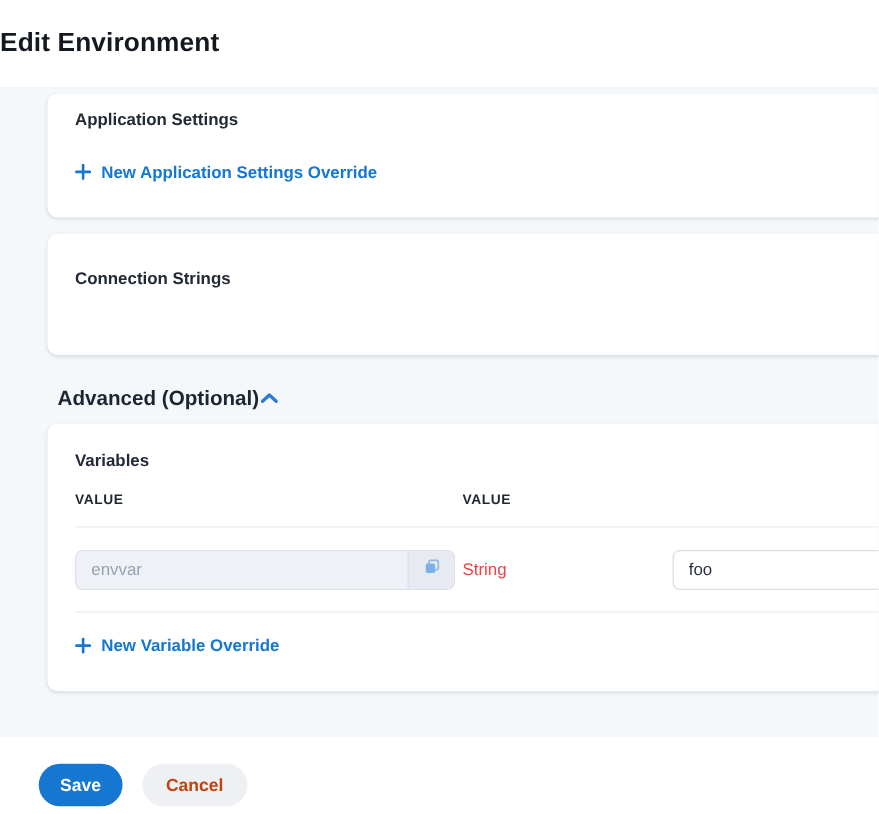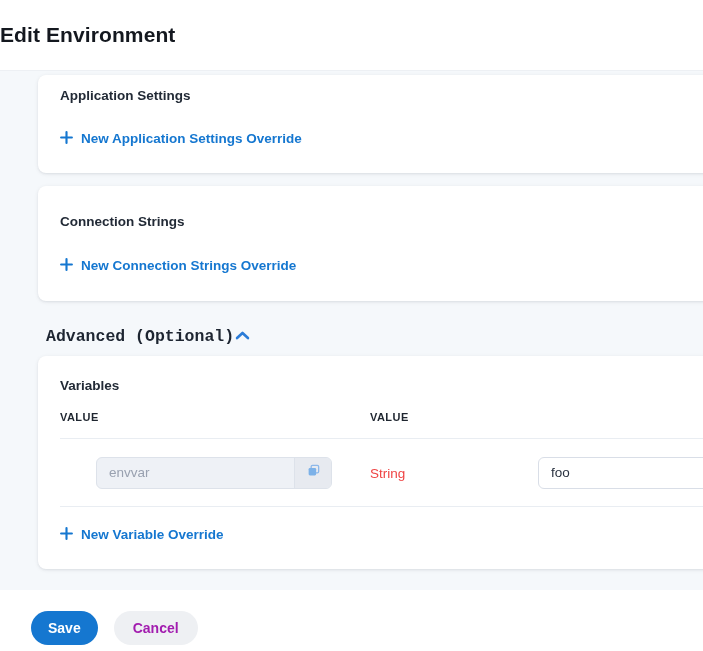--- a/index.html
+++ b/index.html
@@ -17,64 +17,64 @@
   .card { background:#fff; border-radius:8px; margin-right:-34px;
           box-shadow:0 1px 2px rgba(16,24,40,.05), 0 1px 4px rgba(16,24,40,.08); }
 
   .card-app  { padding:13px 24px 25px 22px; margin-bottom:13px; }
   .card-conn { padding:28px 24px 26px 22px; }
 
   .card-title { font-size:13.5px; font-weight:bold; color:#222a36; }
   .card-app .card-title  { margin-bottom:27px; }
   .card-conn .card-title { margin-bottom:28px; }
 
-  .add-link { display:inline-flex; align-items:flex-start; gap:8px; cursor:pointer;
+  .add-link { display:inline-flex; align-items:center; gap:8px; cursor:pointer;
               color:#1577d0; font-size:13.5px; font-weight:bold; }
   .add-link svg { display:block; }
 
   
   .advanced-heading { margin:26px 0 10px 8px; display:flex; align-items:center; gap:1px;
-                      font-size:16.5px; font-weight:bold; color:#1d2531; cursor:pointer;font-family:Liberation Mono, monospace; }
+                      font-size:16.5px; font-weight:bold; color:#1d2531; cursor:pointer; }
 
   
   .card-vars { padding:22px 0 25px 0; }
   .vars-title { padding-left:22px; margin-bottom:18px; }
 
   .table-head { display:flex; padding:0 0 15px 0; margin-left:22px;
                 border-bottom:1px solid #e9edf2;
                 font-size:11px; font-weight:bold; color:#1f2630; letter-spacing:.45px; }
   .col-name  { width:310px; }
   .col-type  { width:168px; }
   .col-value { flex:1; }
 
   .table-row { display:flex; align-items:center; height:68px; margin-left:22px;
                border-bottom:1px solid #e9edf2; }
 
-  .name-group { width:236px; height:32px; display:flex; align-items:stretch;
-                background:#eef1f6; border:1px solid #dde2ea; border-radius:6px; overflow:hidden;margin-left:36px; }
+  .name-group { width:304px; height:32px; display:flex; align-items:stretch;
+                background:#eef1f6; border:1px solid #dde2ea; border-radius:6px; overflow:hidden; }
   .name-input { flex:1; min-width:0; border:none; outline:none; background:transparent;
                 padding:0 12px; font-family:inherit; font-size:13.5px; color:#99a1b0; }
   .copy-btn   { width:37px; background:#e7eaf0; border-left:1px solid #dde2ea;
                 display:flex; align-items:center; justify-content:center; cursor:pointer; }
 
   .type-text  { font-size:13.5px; color:#ef4444; }
 
   .value-input { width:193px; height:32px; background:#fff; border:1px solid #d9dee7;
                  border-radius:6px; outline:none; padding:0 12px;
                  font-family:inherit; font-size:13.5px; color:#2a3240; }
 
   .vars-link-row { padding:19px 0 0 22px; }
 
   
   .page-footer { height:61px; background:#fff; display:flex; align-items:flex-start;
                  gap:16px; padding:21px 0 0 31px; }
   .btn { height:34px; border:none; border-radius:17px; font-family:inherit;
          font-size:14px; font-weight:bold; cursor:pointer; }
   .btn-save   { background:#1577d0; color:#fff; padding:0 17px; }
-  .btn-cancel { background:#eef0f3; color:#a21caf; padding:0 19px; }
+  .btn-cancel { background:#eef0f3; color:#c2410c; padding:0 19px; }
 </style>
 </head>
 <body>
 
 <div class="page-header">
   <div class="page-title">Edit Environment</div>
 </div>
 
 <div class="content">
 
@@ -85,28 +85,20 @@
         <svg width="13" height="13" viewBox="0 0 14 14">
             <path d="M7 1.2v11.6M1.2 7h11.6" stroke="#1577d0" stroke-width="2.3" stroke-linecap="round"></path>
           </svg>
       </span>
       <span>New Application Settings Override</span>
     </span>
   </div>
 
   <div class="card card-conn">
     <div class="card-title">Connection Strings</div>
-    <span class="add-link">
-      <span>
-        <svg width="13" height="13" viewBox="0 0 14 14">
-            <path d="M7 1.2v11.6M1.2 7h11.6" stroke="#1577d0" stroke-width="2.3" stroke-linecap="round"></path>
-          </svg>
-      </span>
-      <span>New Connection Strings Override</span>
-    </span>
   </div>
 
   <div class="advanced-heading">
     <span>Advanced (Optional)</span>
     <span>
       <svg width="15" height="11" viewBox="0 0 16 11">
           <path d="M2.2 8.2 8 2.8l5.8 5.4" fill="none" stroke="#2b7cd8" stroke-width="2.8" stroke-linecap="round" stroke-linejoin="round"></path>
         </svg>
     </span>
   </div>

